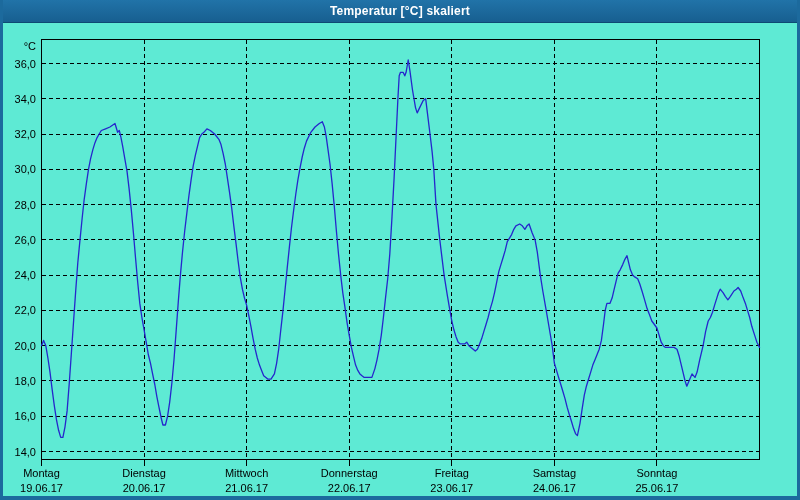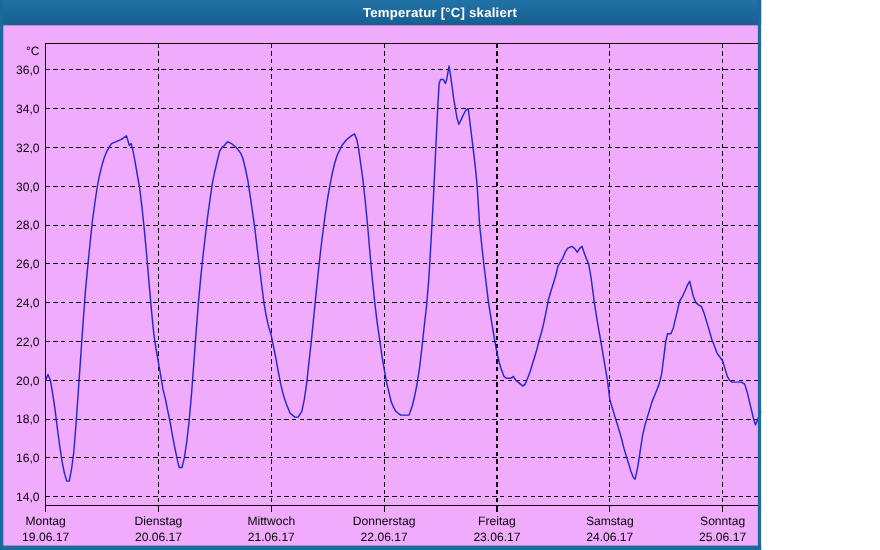--- a/index.html
+++ b/index.html
@@ -1,19 +1,19 @@
 <!DOCTYPE html>
 <html><head>
 <meta charset="utf-8">
 <style>
   html,body{margin:0;padding:0;}
   body{width:800px;height:500px;font-family:"Liberation Sans",sans-serif;}
   .window{
-    position:relative;width:692px;height:500px;box-sizing:border-box;
-    background:#f0abfc;overflow:hidden;
+    position:relative;width:800px;height:500px;box-sizing:border-box;
+    background:#5eead4;overflow:hidden;
   }
   .frame-left,.frame-right,.frame-bottom{position:absolute;background:#1c6a9d;}
   .frame-left{left:0;top:0;width:3px;height:500px;}
   .frame-right{right:0;top:0;width:3px;height:500px;}
   .frame-bottom{left:0;bottom:0;width:800px;height:4px;}
   .titlebar{
     position:absolute;left:0;top:0;width:800px;height:22px;
     background:linear-gradient(#2173a8,#175f90);
     border-bottom:1px solid #0d4a73;
     display:flex;align-items:center;justify-content:center;

